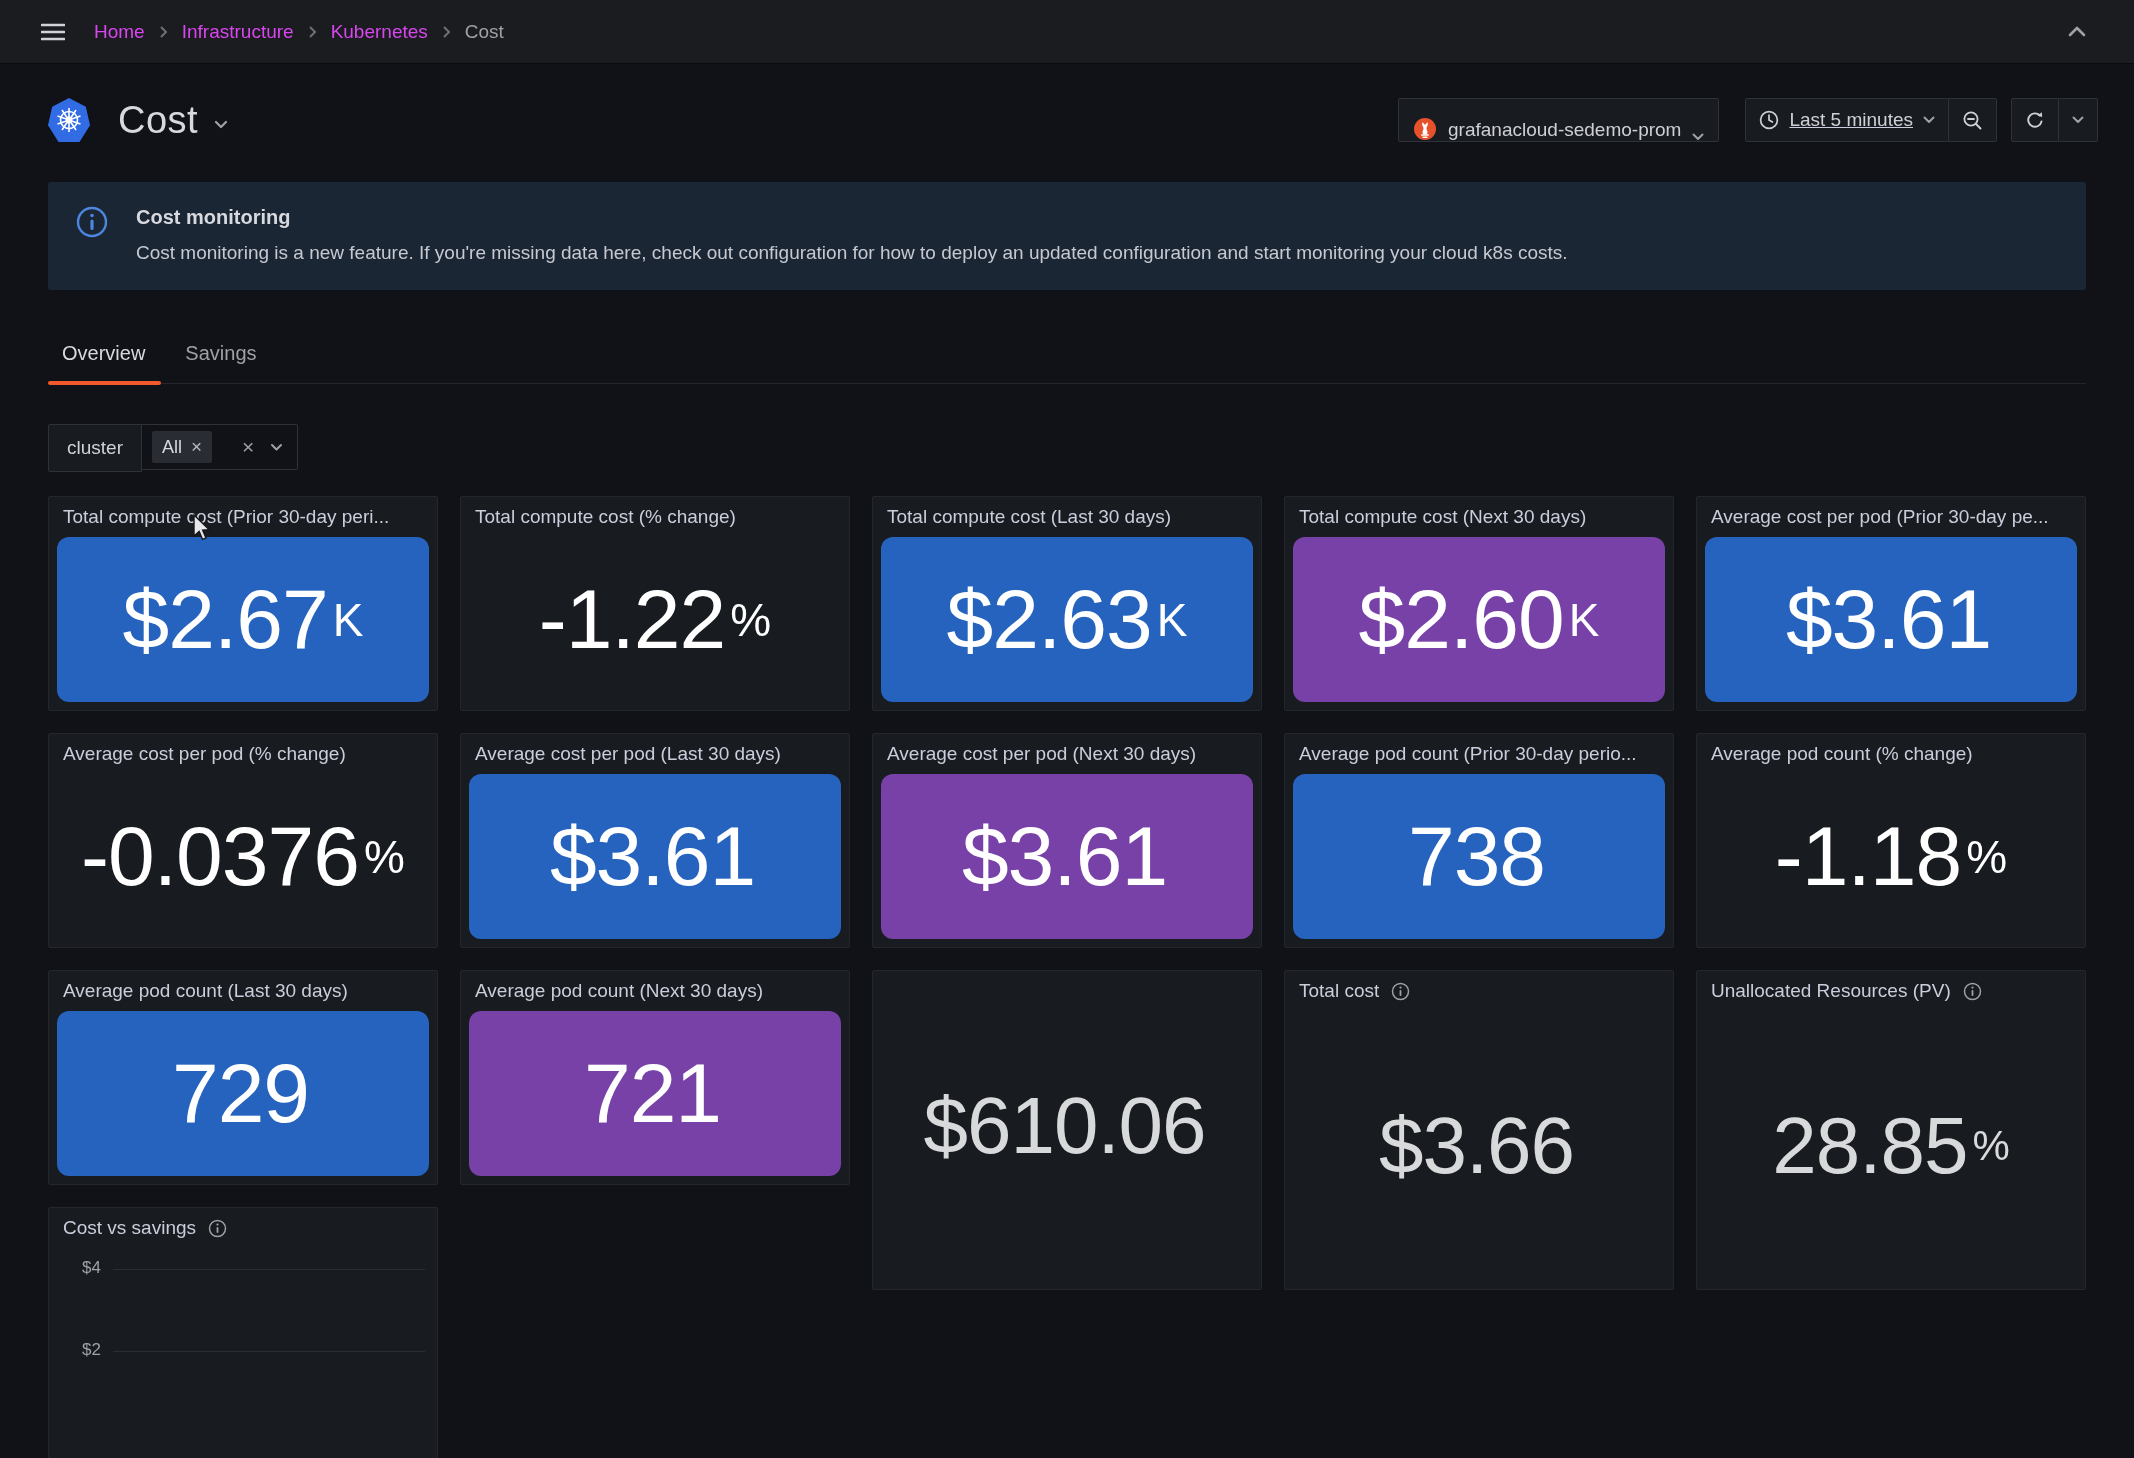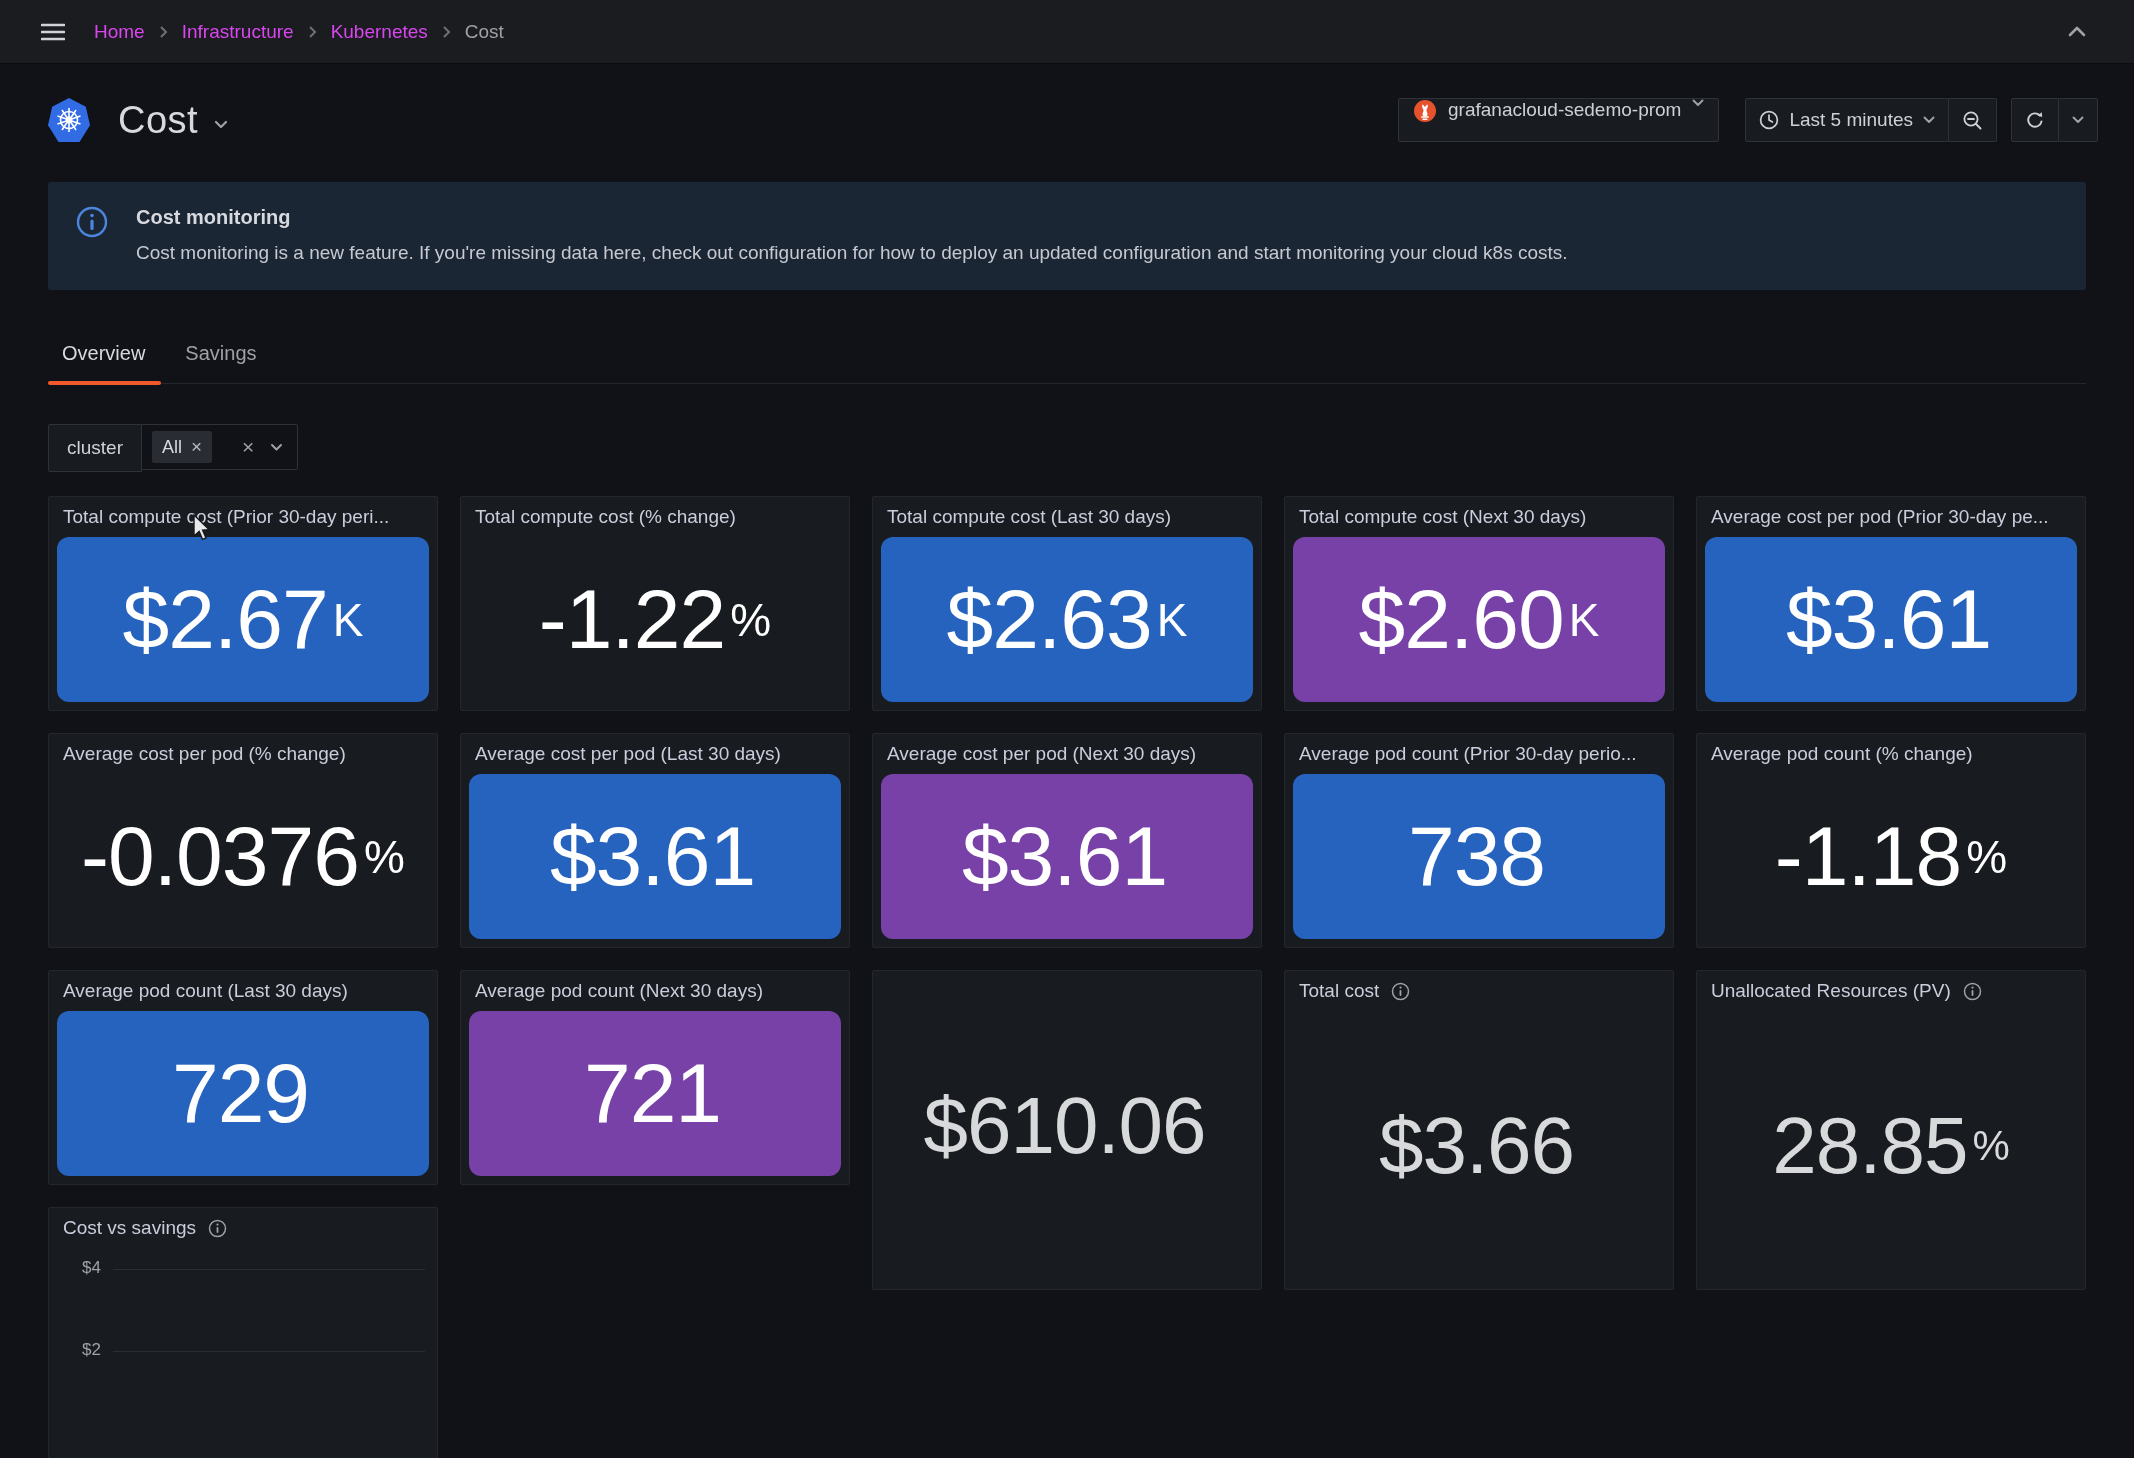--- a/index.html
+++ b/index.html
@@ -32,23 +32,23 @@
   .k8s-logo {
     width:42px; height:44px; background:var(--kubernetes-blue,#326CE5);
     clip-path:polygon(50% 0%, 90% 20%, 100% 62%, 75% 100%, 25% 100%, 0% 62%, 10% 20%);
     display:flex; align-items:center; justify-content:center; margin-right:28px;
   }
   .page-title { font-size:38px; font-weight:500; color:#D8D9DE; letter-spacing:.5px; }
   .title-caret { margin-left:16px; margin-top:8px; cursor:pointer; }
   .header-spacer { flex:1; }
   .picker-btn {
     height:44px; background:#181b20; border:1px solid #2f3238; border-radius:2px;
-    display:flex; align-items:flex-start; padding:0 14px; gap:11px; font-size:19px; color:#CFD0D6; cursor:pointer;
-  }
-  .btn-group { display:flex; height:44px; margin-left:26px; }
+    display:flex; align-items:flex-end; padding:0 14px; gap:11px; font-size:19px; color:#CFD0D6; cursor:pointer;
+  }
+  .btn-group { display:flex; height:44px; margin-left:26px;text-decoration:underline; }
   .group-btn {
     background:#181b20; border:1px solid #2f3238; display:flex; align-items:center;
     padding:0 13px; gap:10px; font-size:19px; color:#CFD0D6; cursor:pointer;
   }
   .group-btn + .group-btn { border-left:none; }
   .group-btn:first-child { border-radius:2px 0 0 2px; }
   .group-btn:last-child { border-radius:0 2px 2px 0; }
   .refresh-group { margin-left:14px; }
 
   

